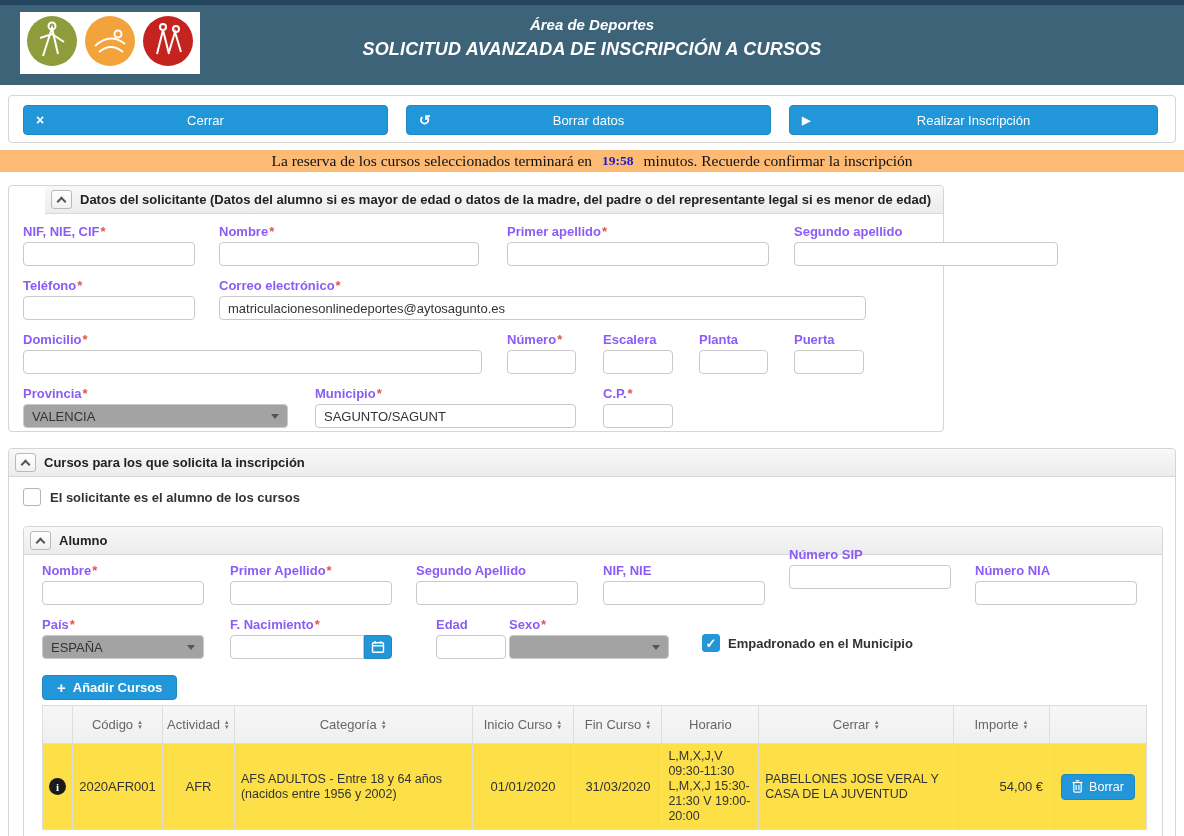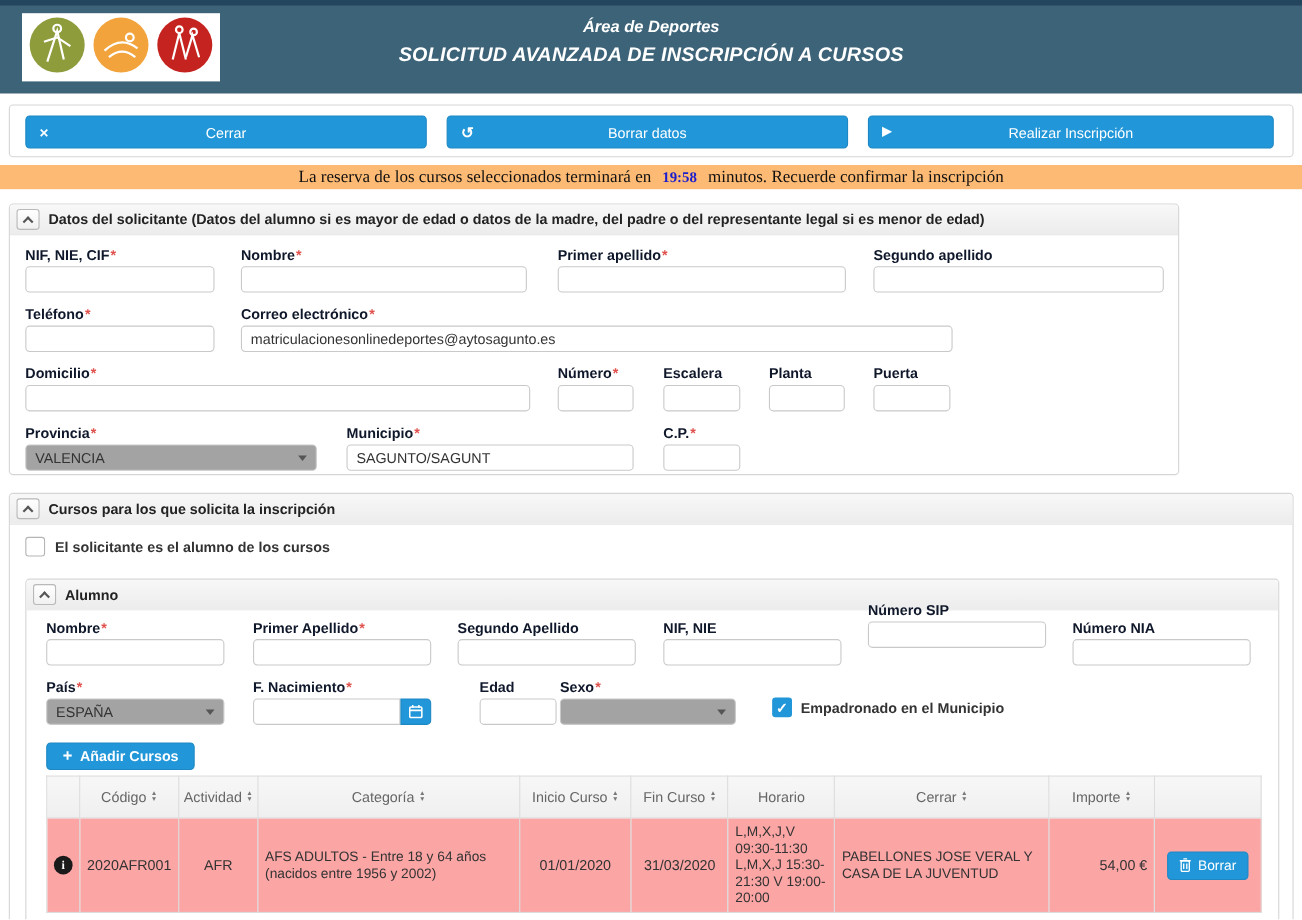--- a/index.html
+++ b/index.html
@@ -36,26 +36,26 @@
   .panel { position:absolute; background:#fff; border:1px solid #d5d5d5; border-radius:4px; }
   .strip { position:relative; height:28px; background:linear-gradient(#f8f8f8,#ececec);
            border-bottom:1px solid #d9d9d9; border-radius:4px 4px 0 0;
            display:flex; align-items:center; }
   .collapse-btn { width:21px; height:19px; margin:0 8px 0 6px; background:linear-gradient(#fff,#f1f1f1);
                   border:1px solid #b9b9b9; border-radius:3px; display:flex; align-items:center; justify-content:center; cursor:pointer; }
   .chev-up { width:7px; height:7px; border-top:2px solid #555; border-right:2px solid #555;
              transform:rotate(-45deg); margin-top:3px; }
   .strip-title { font-size:13px; font-weight:bold; color:#222; }
 
-  #panel-applicant { top:185px; left:8px; width:1064px; height:247px; }
+  #panel-applicant { top:185px; left:8px; width:936px; height:247px;padding-left:36px; }
   #panel-courses   { top:448px; left:8px; width:1168px; height:400px; }
 
   
   .fgroup { position:absolute; }
-  .lbl { display:block; font-size:13px; font-weight:bold; color:#0f172a; line-height:16px; margin-bottom:2px; white-space:nowrap; }
+  .lbl { display:block; font-size:13px; font-weight:bold; color:#8b5cf6; line-height:16px; margin-bottom:2px; white-space:nowrap; }
   .lbl.req::after { content:"*"; color:#e0524d; margin-left:1px; }
   .tb { width:100%; height:24px; border:1px solid #c9c9c9; border-radius:4px; padding:0 8px;
         font-size:13px; color:#333; font-family:"Liberation Sans", sans-serif; background:#fff; }
   .selbox { width:100%; height:24px; border:1px solid #c9c9c9; border-radius:4px; background:#a3a3a3;
             display:flex; align-items:center; justify-content:space-between; padding:0 8px; cursor:pointer; }
   .selbox .seltext { font-size:13px; color:#333; }
   .caret-down { width:0; height:0; border-left:4px solid transparent; border-right:4px solid transparent;
                 border-top:5px solid #555; }
 
   
@@ -82,21 +82,21 @@
 
   
   .ctable { position:absolute; top:178px; left:18px; width:1105px; border-collapse:collapse;
             font-size:13px; color:#333; }
   .ctable th, .ctable td { border:1px solid #ddd; }
   .ctable th { height:38px; background:linear-gradient(#f7f7f7,#efefef); color:#666; font-weight:normal;
                padding:2px 4px; cursor:pointer; }
   .th-inner { display:flex; align-items:center; justify-content:center; flex-wrap:wrap; gap:4px; row-gap:0; }
   .sort-icon { display:inline-flex; flex-direction:column; align-items:center; color:#777; }
   .sort-icon span { font-size:6px; line-height:5px; }
-  .ctable td { height:86px; padding:4px 6px; background:#fca5a5; }
+  .ctable td { height:86px; padding:4px 6px; background:#fde047; }
   .td-c { text-align:center; }
   .td-l { text-align:left; font-size:12.5px; line-height:15px; }
   .td-r { text-align:right; padding-right:10px; }
   .info-ic { width:17px; height:17px; border-radius:50%; background:#1a1a1a; color:#fff;
              font-size:11px; font-weight:bold; font-family:"Liberation Serif", serif;
              display:flex; align-items:center; justify-content:center; margin:0 auto; }
   .del-btn { height:26px; padding:0 10px; background:#2196d8; border:1px solid #1e88c4; border-radius:4px;
              color:#fff; font-size:12.5px; display:inline-flex; align-items:center; gap:6px; cursor:pointer; }
 </style>
 </head>

